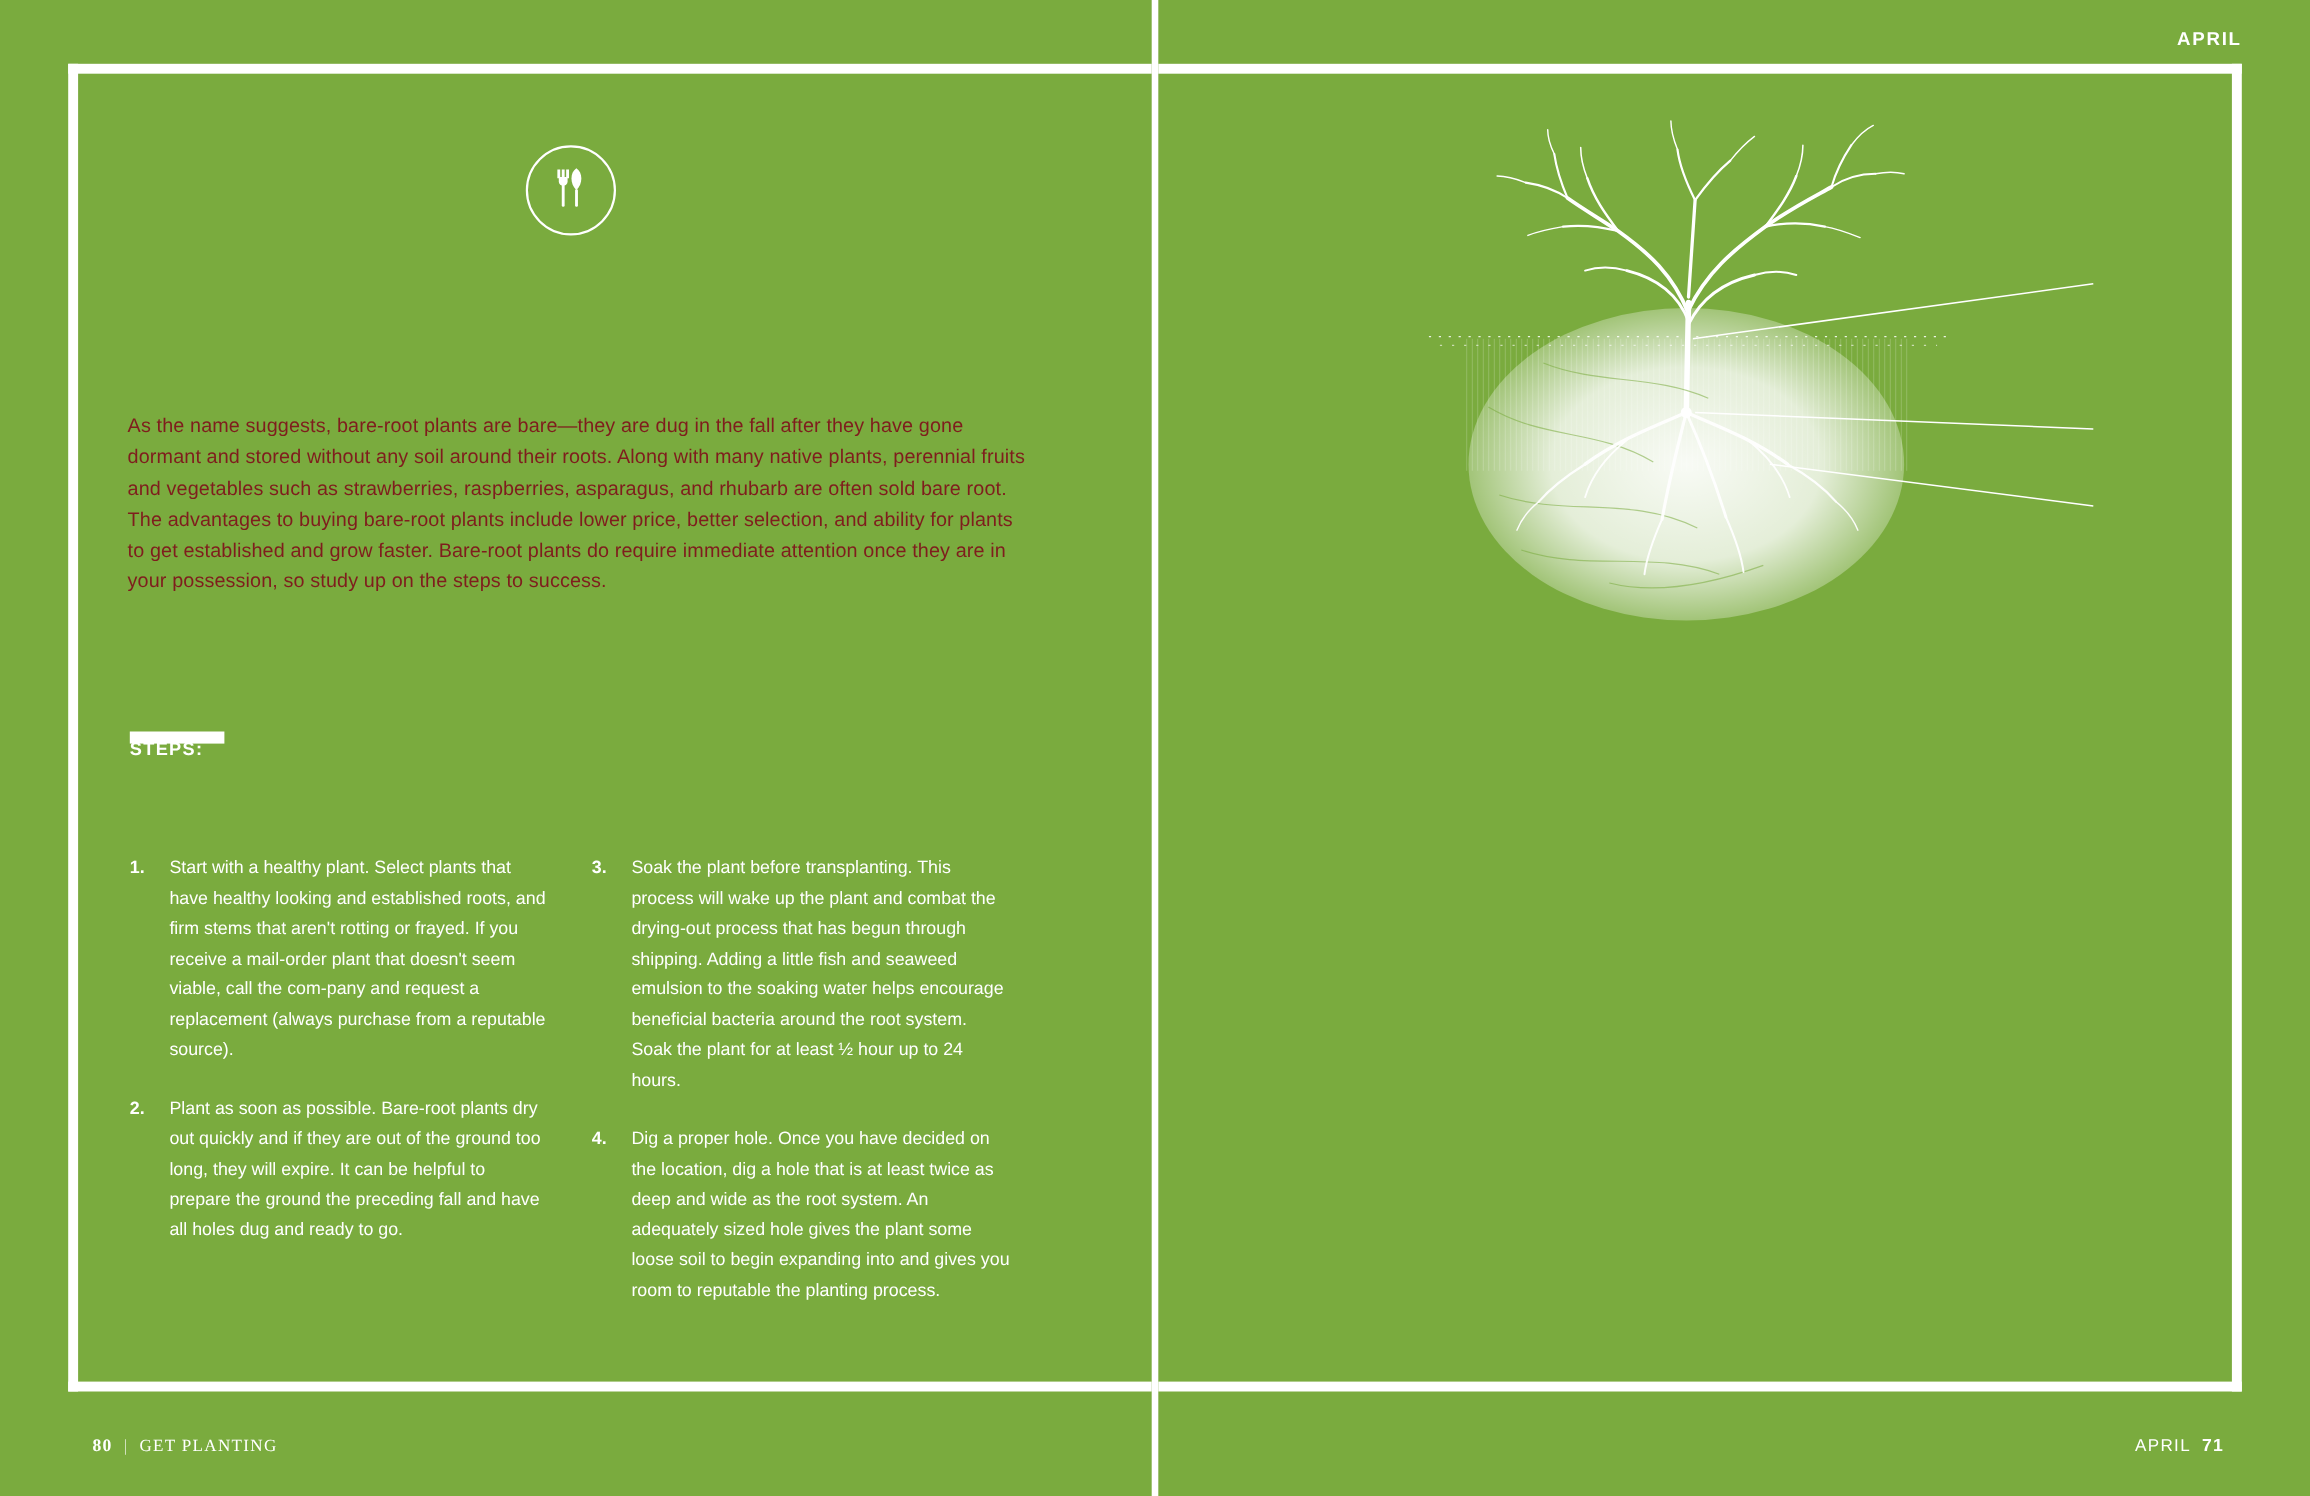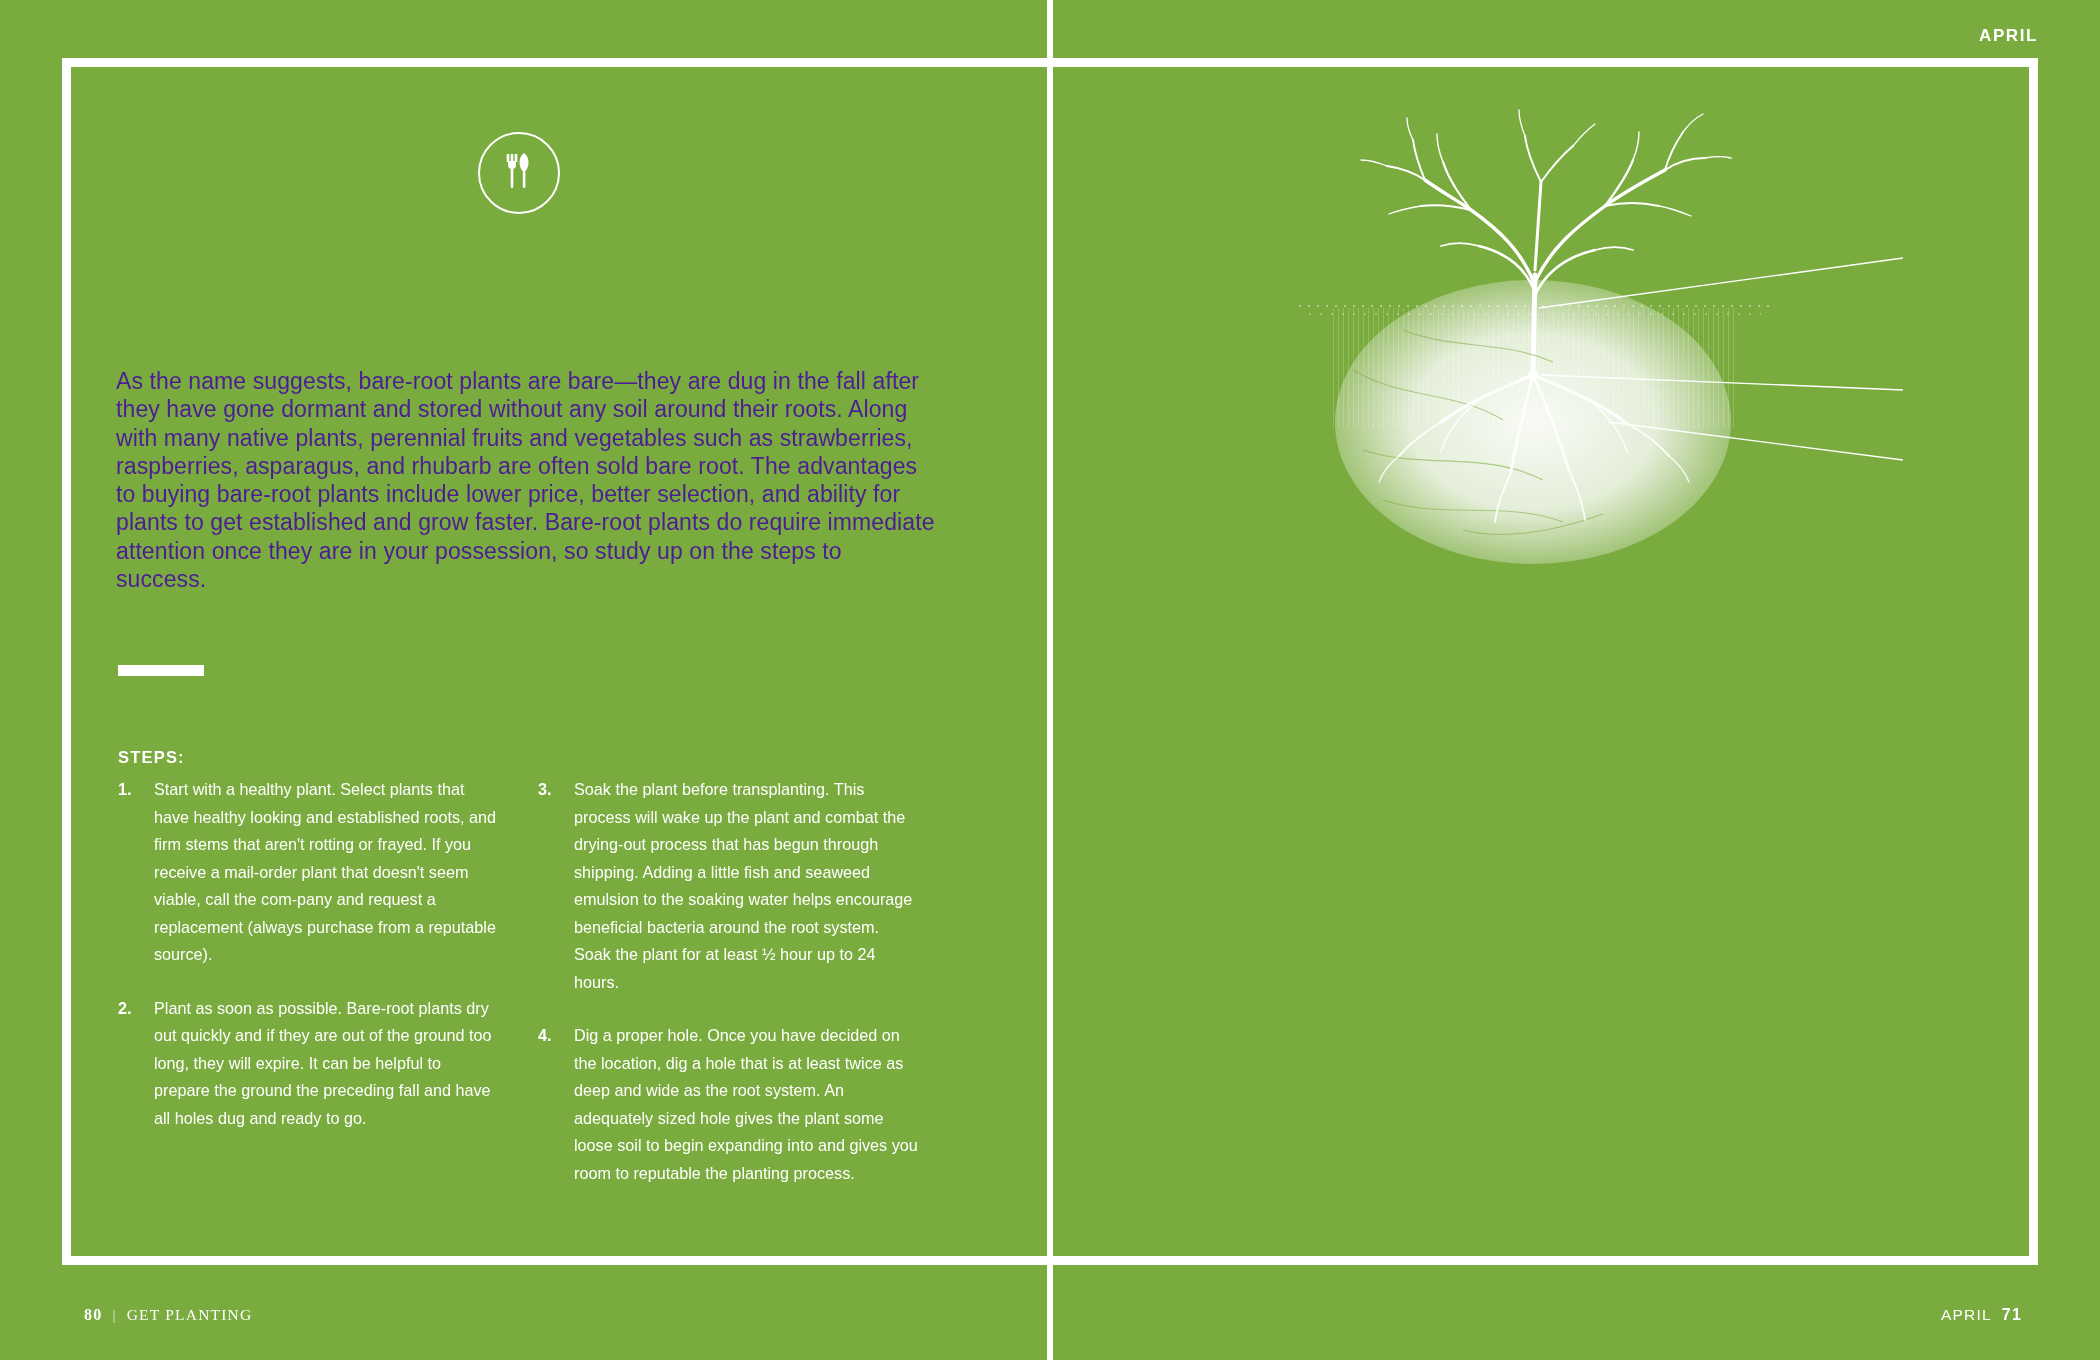--- a/index.html
+++ b/index.html
@@ -64,40 +64,40 @@
     font-style: italic;
     font-weight: bold;
     font-size: 40px;
     letter-spacing: -0.3px;
     color: #ffffff;
   }
 
   .intro {
     position: absolute;
     left: 116px;
-    top: 344px;
+    top: 355px;
     width: 820px;
-    color: #4c1d95;
-    font-size: 23px;
+    color: #7f1d1d;
+    font-size: 18px;
     line-height: 28.3px;
     letter-spacing: 0.1px;
   }
 
   .rule {
     position: absolute;
     left: 118px;
     top: 665px;
     width: 86px;
     height: 11px;
     background: #ffffff;
   }
   .steps-label {
     position: absolute;
     left: 118px;
-    top: 748px;
+    top: 672px;
     color: #ffffff;
     font-size: 16.5px;
     font-weight: bold;
     letter-spacing: 1.2px;
   }
 
   .col {
     position: absolute;
     color: #ffffff;
     font-size: 16.2px;

